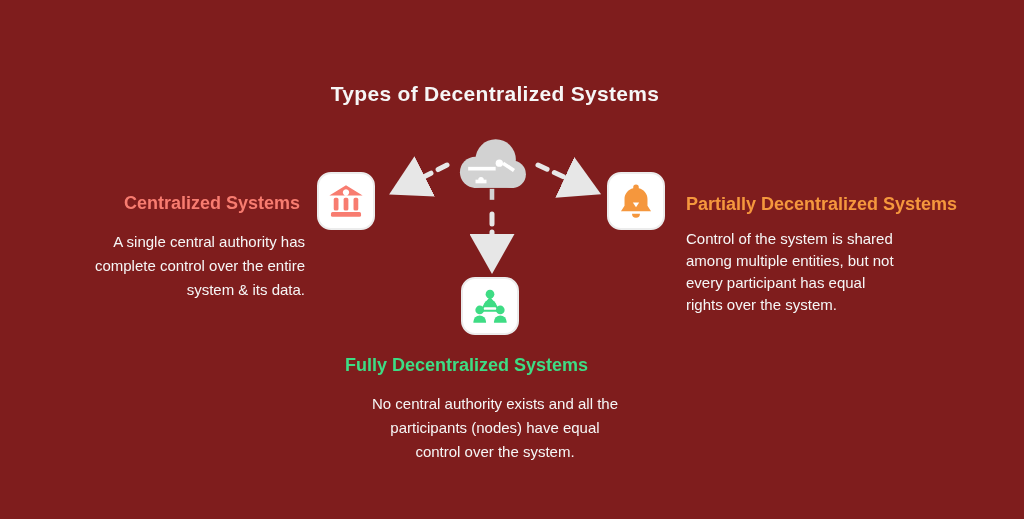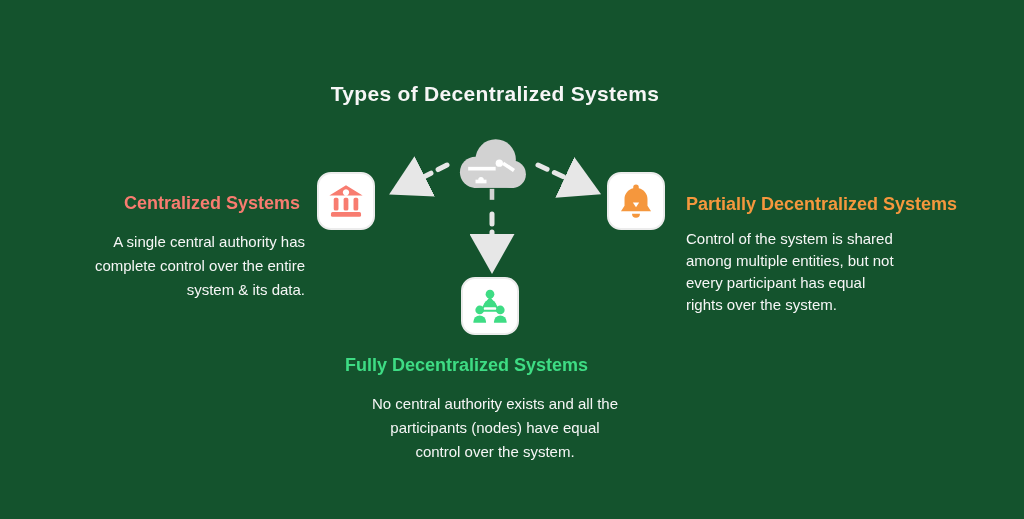--- a/index.html
+++ b/index.html
@@ -1,17 +1,17 @@
 <!DOCTYPE html>
 <html style="--color-centralized: #F87C70; --color-partially_decentralized: #F5973D; --color-fully_decentralized: #3EDC84; --color-hub: #D2D2D2; --color-arrow: #E7E7E7; --color-faint_text: #F6F6F6;"><head>
 <meta charset="utf-8">
 <style>
   html,body{margin:0;padding:0;background:#ffffff;}
   .canvas{
-    position:relative;width:1024px;height:519px;background:#14532d;overflow:hidden;
+    position:relative;width:1024px;height:519px;background:#7f1d1d;overflow:hidden;
     font-family:"Liberation Sans", sans-serif;
   }
   .abs{position:absolute;}
   .title{
     left:250px;top:82px;width:490px;text-align:center;
     font-size:21px;font-weight:bold;color:var(--color-faint_text,#f5f5f5);
     letter-spacing:.3px;
   }
   .icon-box{
     width:58px;height:58px;border:2px solid #ececec;border-radius:14px;

